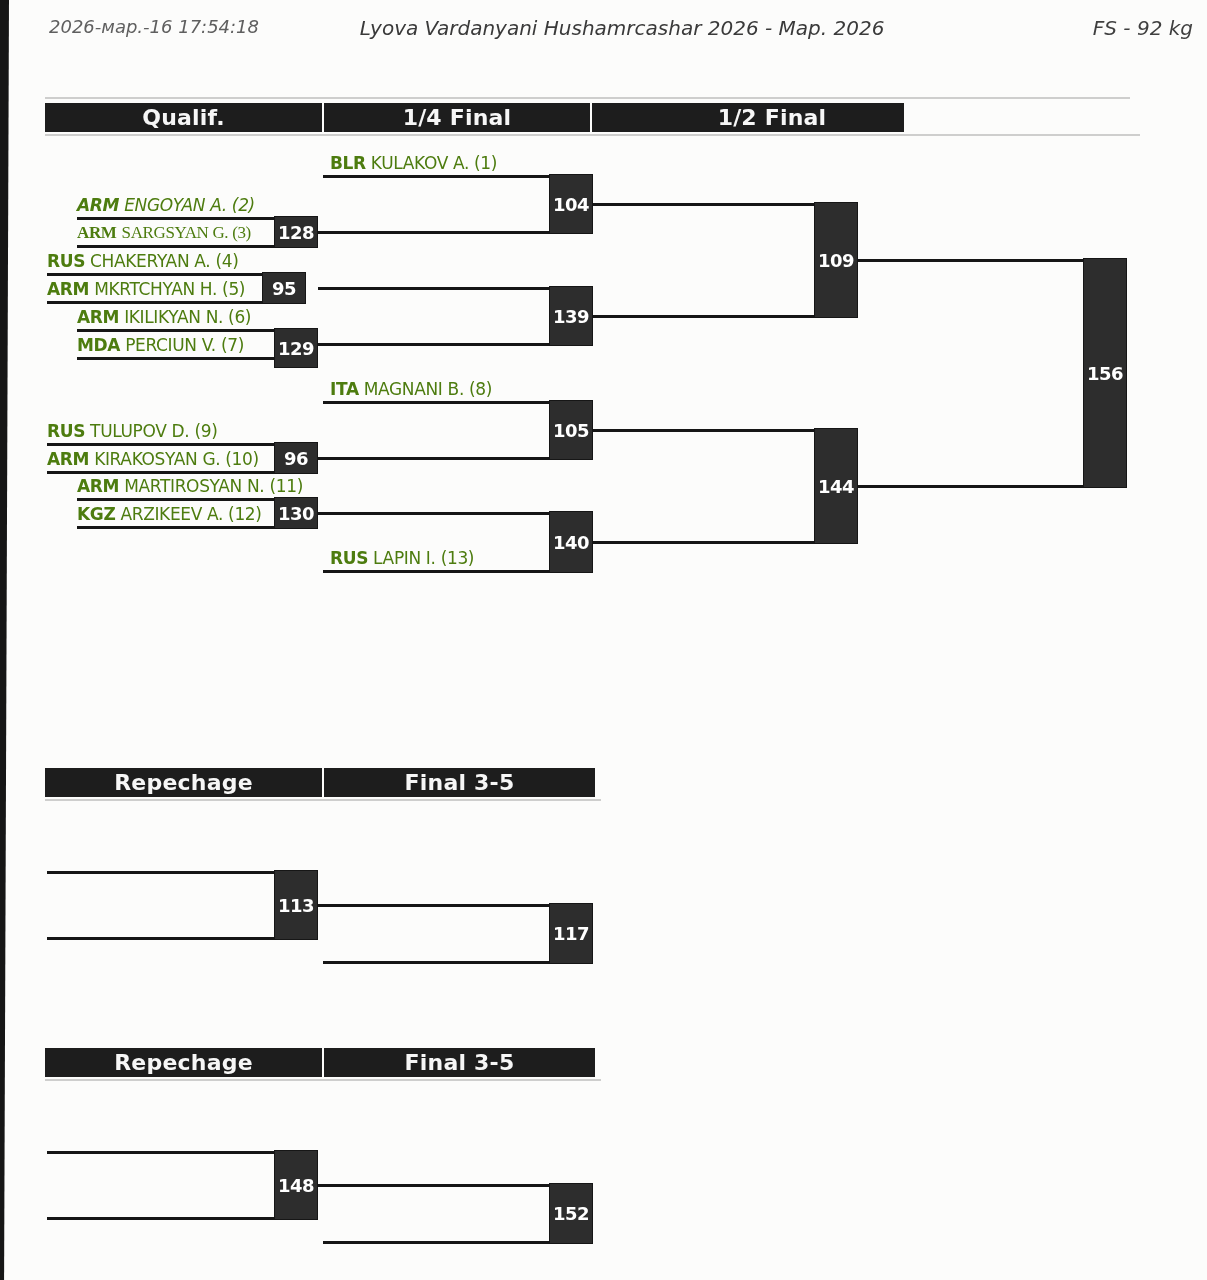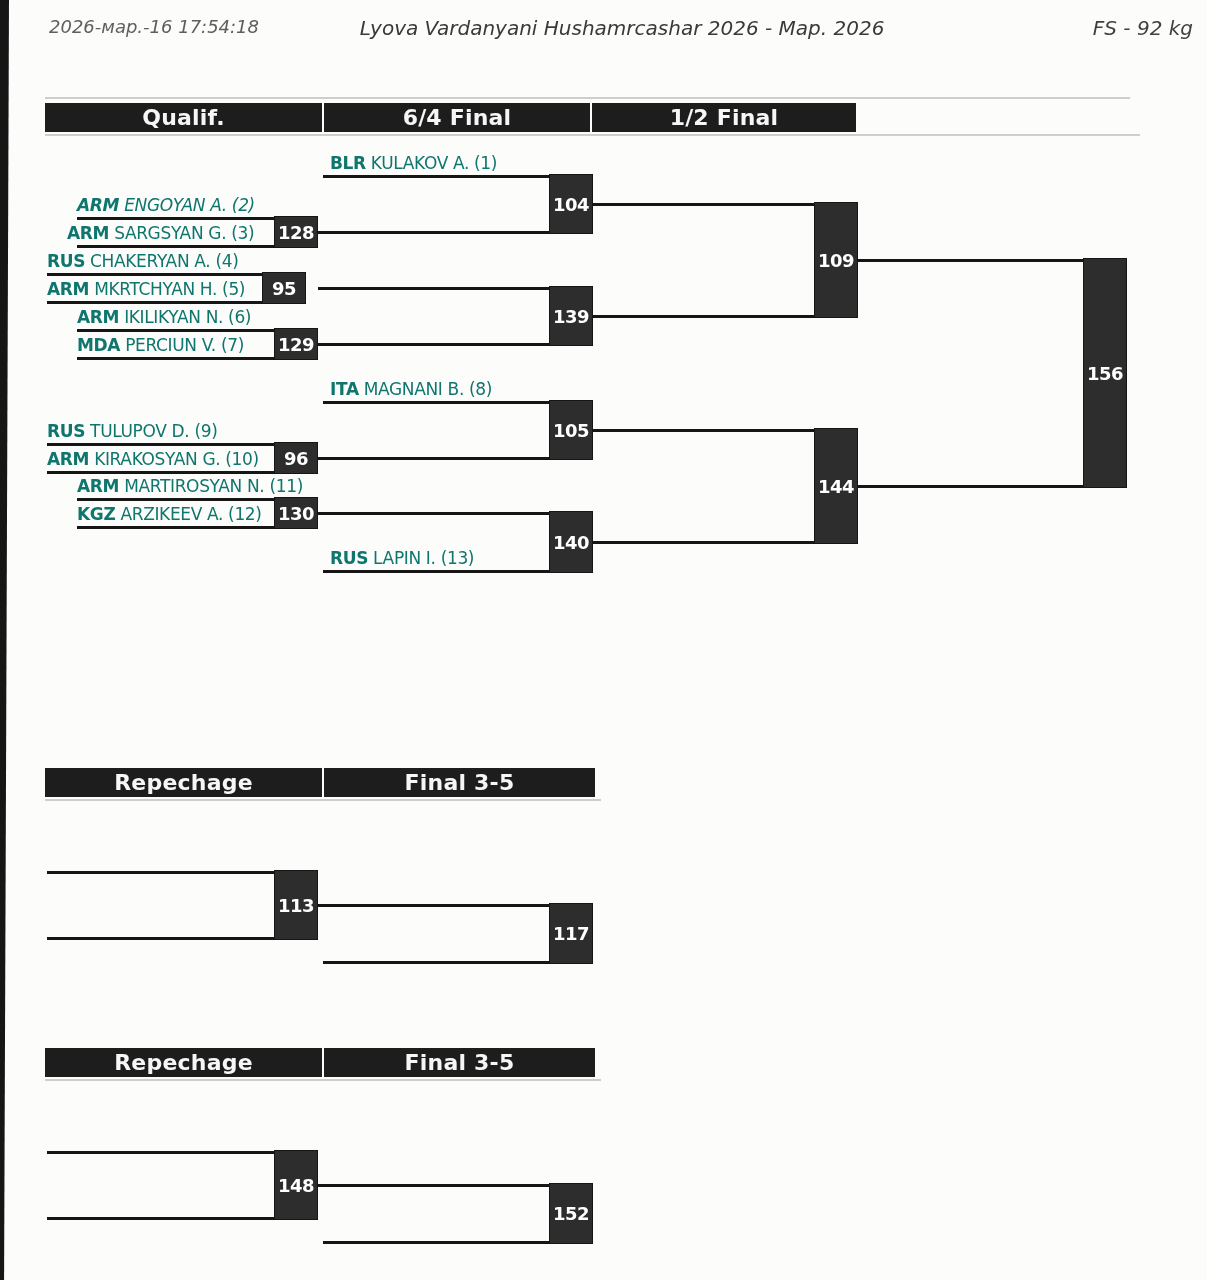--- a/index.html
+++ b/index.html
@@ -31,46 +31,46 @@
 
   .mbox{
     position:absolute;background:#2d2d2d;border:1px solid #161616;box-sizing:border-box;
     color:#ffffff;font-weight:bold;font-size:18px;
     display:flex;align-items:center;justify-content:center;
     letter-spacing:-0.5px;
   }
   .mbox.small{width:44px;}
 
   .entrant{
-    position:absolute;font-size:17px;line-height:20px;color:#0f766e;
+    position:absolute;font-size:17px;line-height:20px;color:#4d7c0f;
     white-space:nowrap;letter-spacing:-0.35px;
   }
   .entrant b{font-weight:bold;}
   .entrant .nm{margin-left:5px;}
 </style>
 </head>
 <body>
 
 <div id="page">
 
   <div class="scan-edge"></div>
 
   <div class="topline ts">2026-мар.-16 17:54:18</div>
   <div class="topline title">Lyova Vardanyani Hushamrcashar 2026 - Мар. 2026</div>
   <div class="topline wcat">FS - 92 kg</div>
 
   <div class="shadow-line" style="left:45px;top:97px;width:1085px;"></div>
   <div class="hdrcell" style="left:45px;top:103px;width:277px;">Qualif.</div>
-  <div class="hdrcell" style="left:324px;top:103px;width:266px;">6/4 Final</div>
-  <div class="hdrcell" style="left:592px;top:103px;width:264px;">1/2 Final</div>
+  <div class="hdrcell" style="left:324px;top:103px;width:266px;">1/4 Final</div>
+  <div class="hdrcell" style="left:592px;top:103px;width:264px;padding-left:48px;">1/2 Final</div>
   <div class="shadow-line" style="left:45px;top:134px;width:1095px;"></div>
 
   <div class="entrant" style="left:330px;top:153px;"><b>BLR</b><span class="nm">KULAKOV A. (1)</span></div>
   <div class="entrant" style="left:77px;top:195px;font-style:italic;"><b>ARM</b><span class="nm">ENGOYAN A. (2)</span></div>
-  <div class="entrant" style="left:67px;top:223px;"><b>ARM</b><span class="nm">SARGSYAN G. (3)</span></div>
+  <div class="entrant" style="left:77px;top:223px;font-family:Liberation Serif, serif;"><b>ARM</b><span class="nm">SARGSYAN G. (3)</span></div>
   <div class="entrant" style="left:47px;top:251px;"><b>RUS</b><span class="nm">CHAKERYAN A. (4)</span></div>
   <div class="entrant" style="left:47px;top:279px;"><b>ARM</b><span class="nm">MKRTCHYAN H. (5)</span></div>
   <div class="entrant" style="left:77px;top:307px;"><b>ARM</b><span class="nm">IKILIKYAN N. (6)</span></div>
   <div class="entrant" style="left:77px;top:335px;"><b>MDA</b><span class="nm">PERCIUN V. (7)</span></div>
   <div class="entrant" style="left:330px;top:379px;"><b>ITA</b><span class="nm">MAGNANI B. (8)</span></div>
   <div class="entrant" style="left:47px;top:421px;"><b>RUS</b><span class="nm">TULUPOV D. (9)</span></div>
   <div class="entrant" style="left:47px;top:449px;"><b>ARM</b><span class="nm">KIRAKOSYAN G. (10)</span></div>
   <div class="entrant" style="left:77px;top:476px;"><b>ARM</b><span class="nm">MARTIROSYAN N. (11)</span></div>
   <div class="entrant" style="left:77px;top:504px;"><b>KGZ</b><span class="nm">ARZIKEEV A. (12)</span></div>
   <div class="entrant" style="left:330px;top:548px;"><b>RUS</b><span class="nm">LAPIN I. (13)</span></div>
@@ -84,21 +84,21 @@
   <div class="hline" style="left:77px;top:357px;width:197px;"></div>
   <div class="hline" style="left:323px;top:401px;width:226px;"></div>
   <div class="hline" style="left:47px;top:443px;width:227px;"></div>
   <div class="hline" style="left:47px;top:471px;width:227px;"></div>
   <div class="hline" style="left:77px;top:498px;width:197px;"></div>
   <div class="hline" style="left:77px;top:526px;width:197px;"></div>
   <div class="hline" style="left:323px;top:570px;width:226px;"></div>
 
   <div class="mbox small" style="left:274px;top:216px;height:32px;">128</div>
   <div class="mbox small" style="left:262px;top:272px;height:32px;">95</div>
-  <div class="mbox small" style="left:274px;top:328px;height:32px;">129</div>
+  <div class="mbox small" style="left:274px;top:328px;height:40px;">129</div>
   <div class="mbox small" style="left:274px;top:442px;height:32px;">96</div>
   <div class="mbox small" style="left:274px;top:497px;height:32px;">130</div>
 
   <div class="hline" style="left:318px;top:231px;width:231px;"></div>
   <div class="hline" style="left:318px;top:287px;width:231px;"></div>
   <div class="hline" style="left:318px;top:343px;width:231px;"></div>
   <div class="hline" style="left:318px;top:457px;width:231px;"></div>
   <div class="hline" style="left:318px;top:512px;width:231px;"></div>
 
   <div class="mbox small" style="left:549px;top:174px;height:60px;">104</div>

